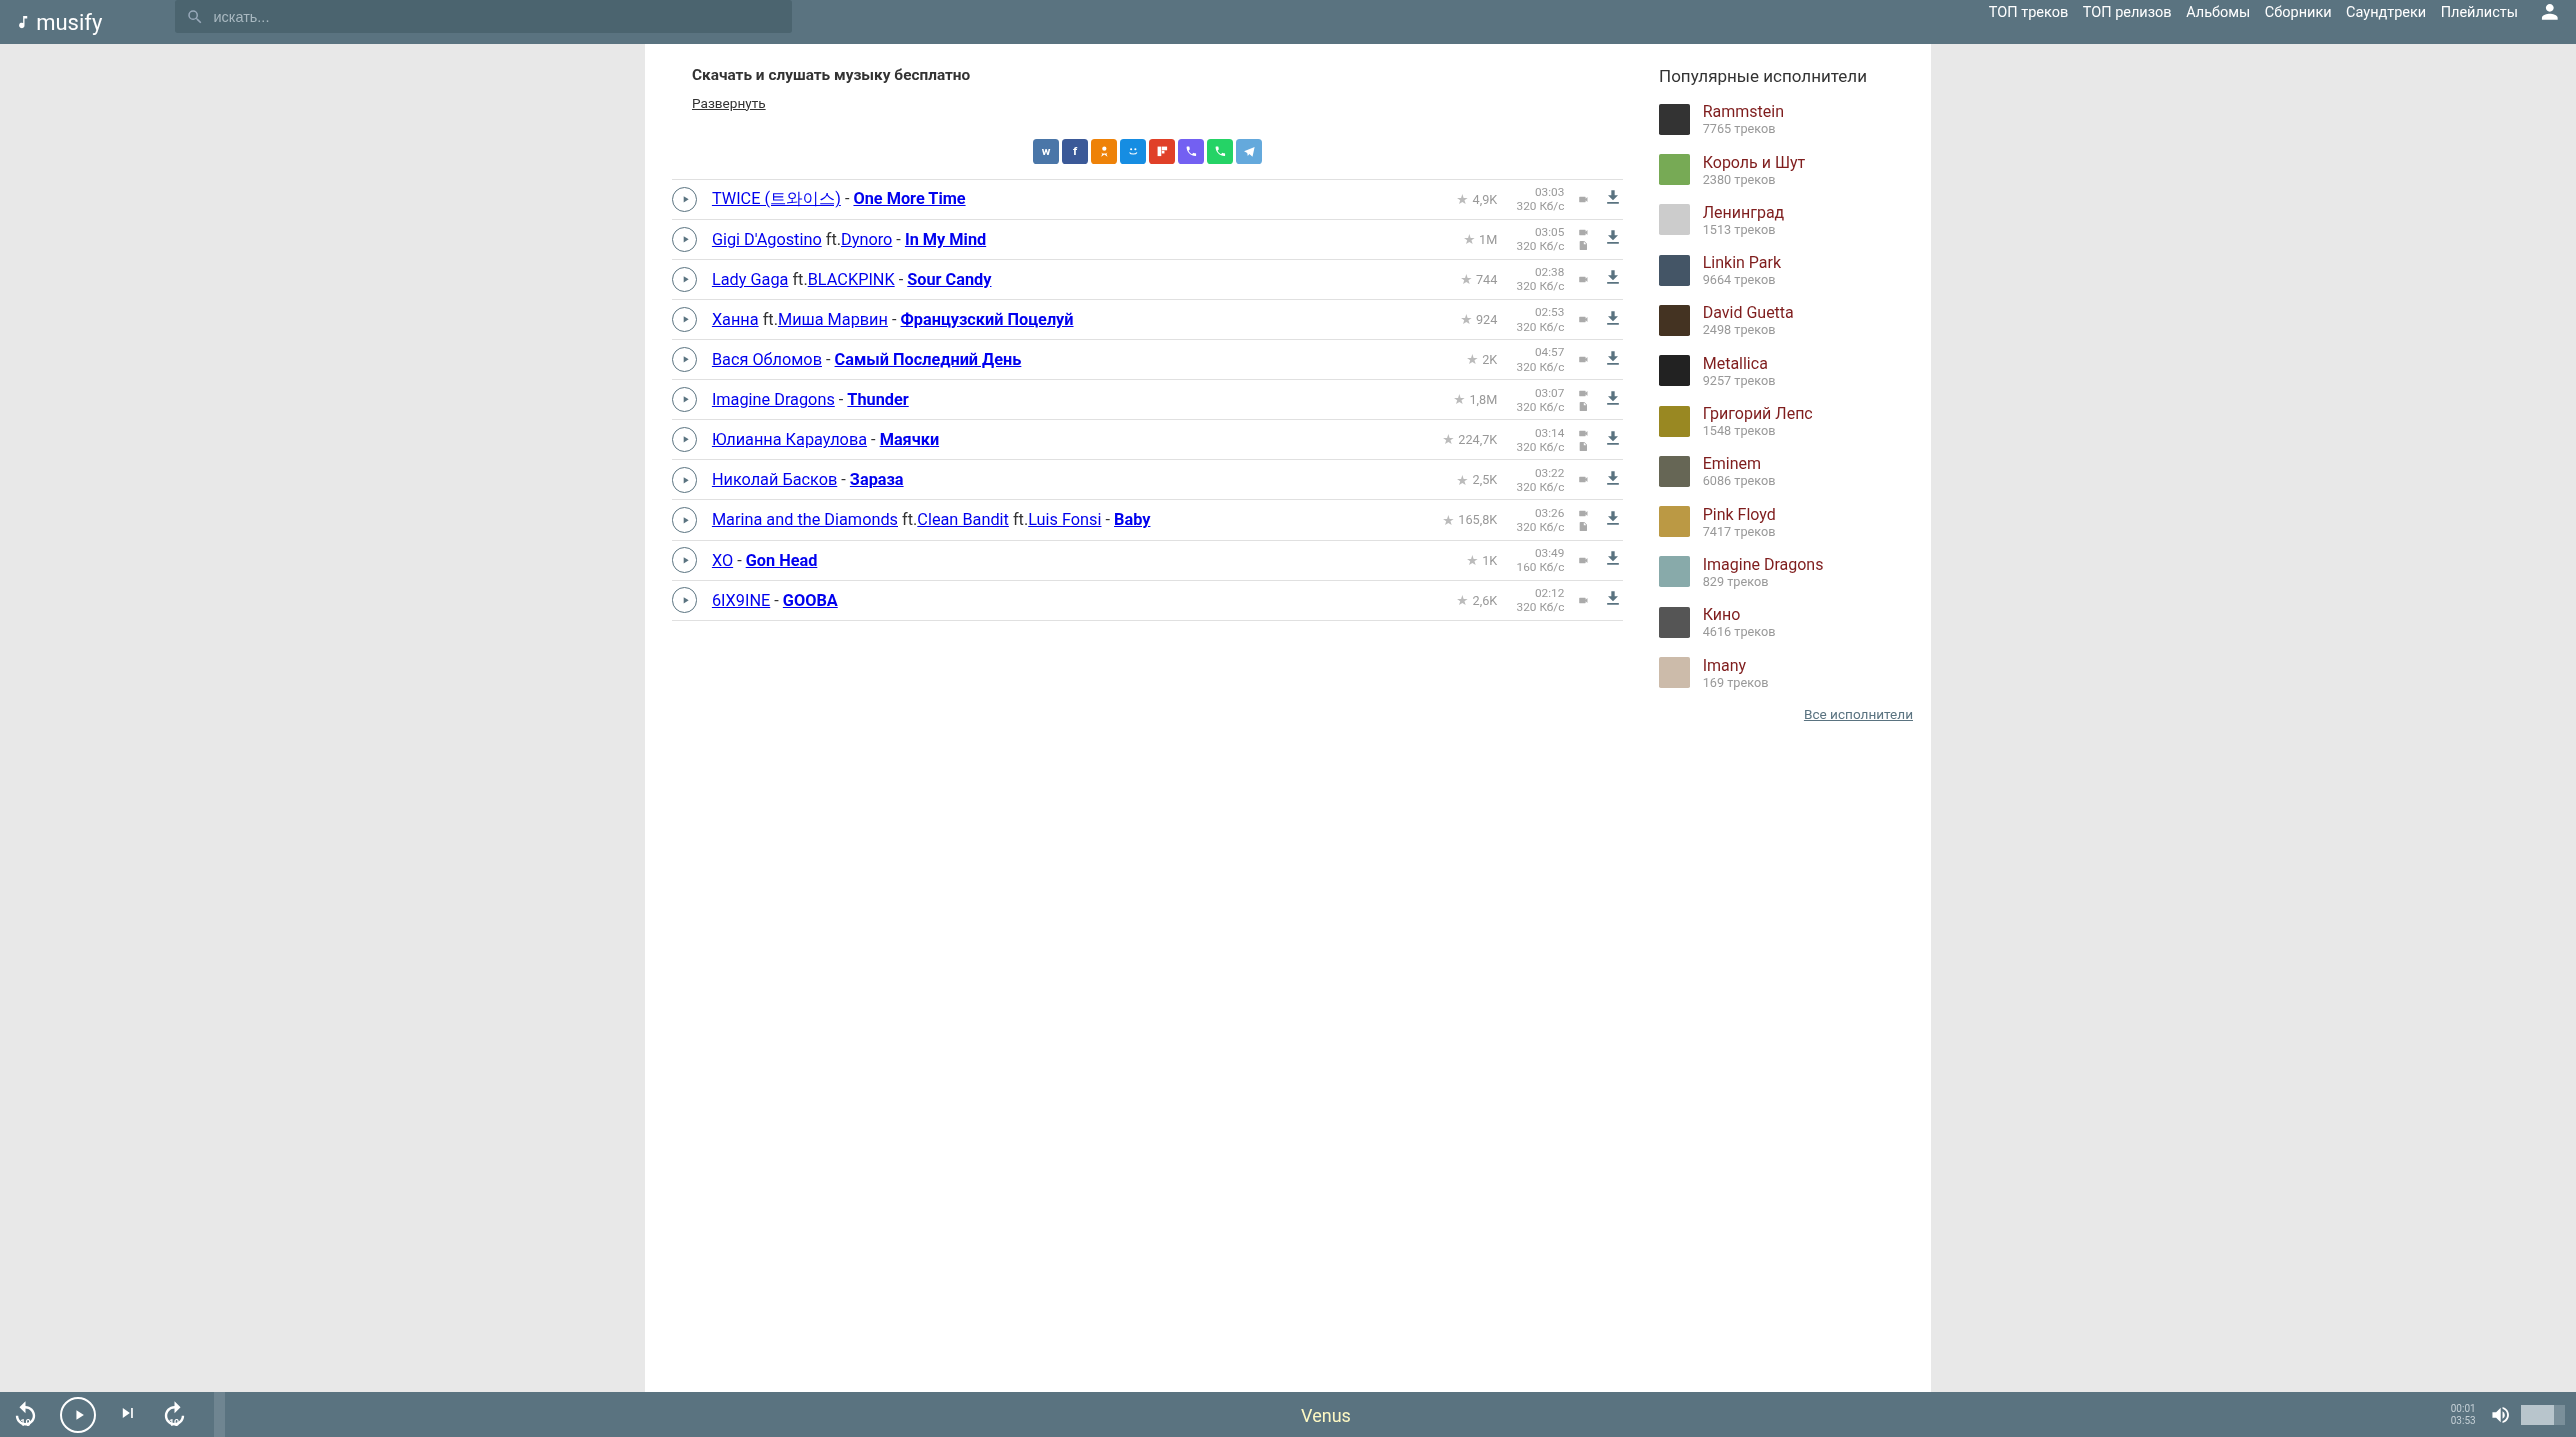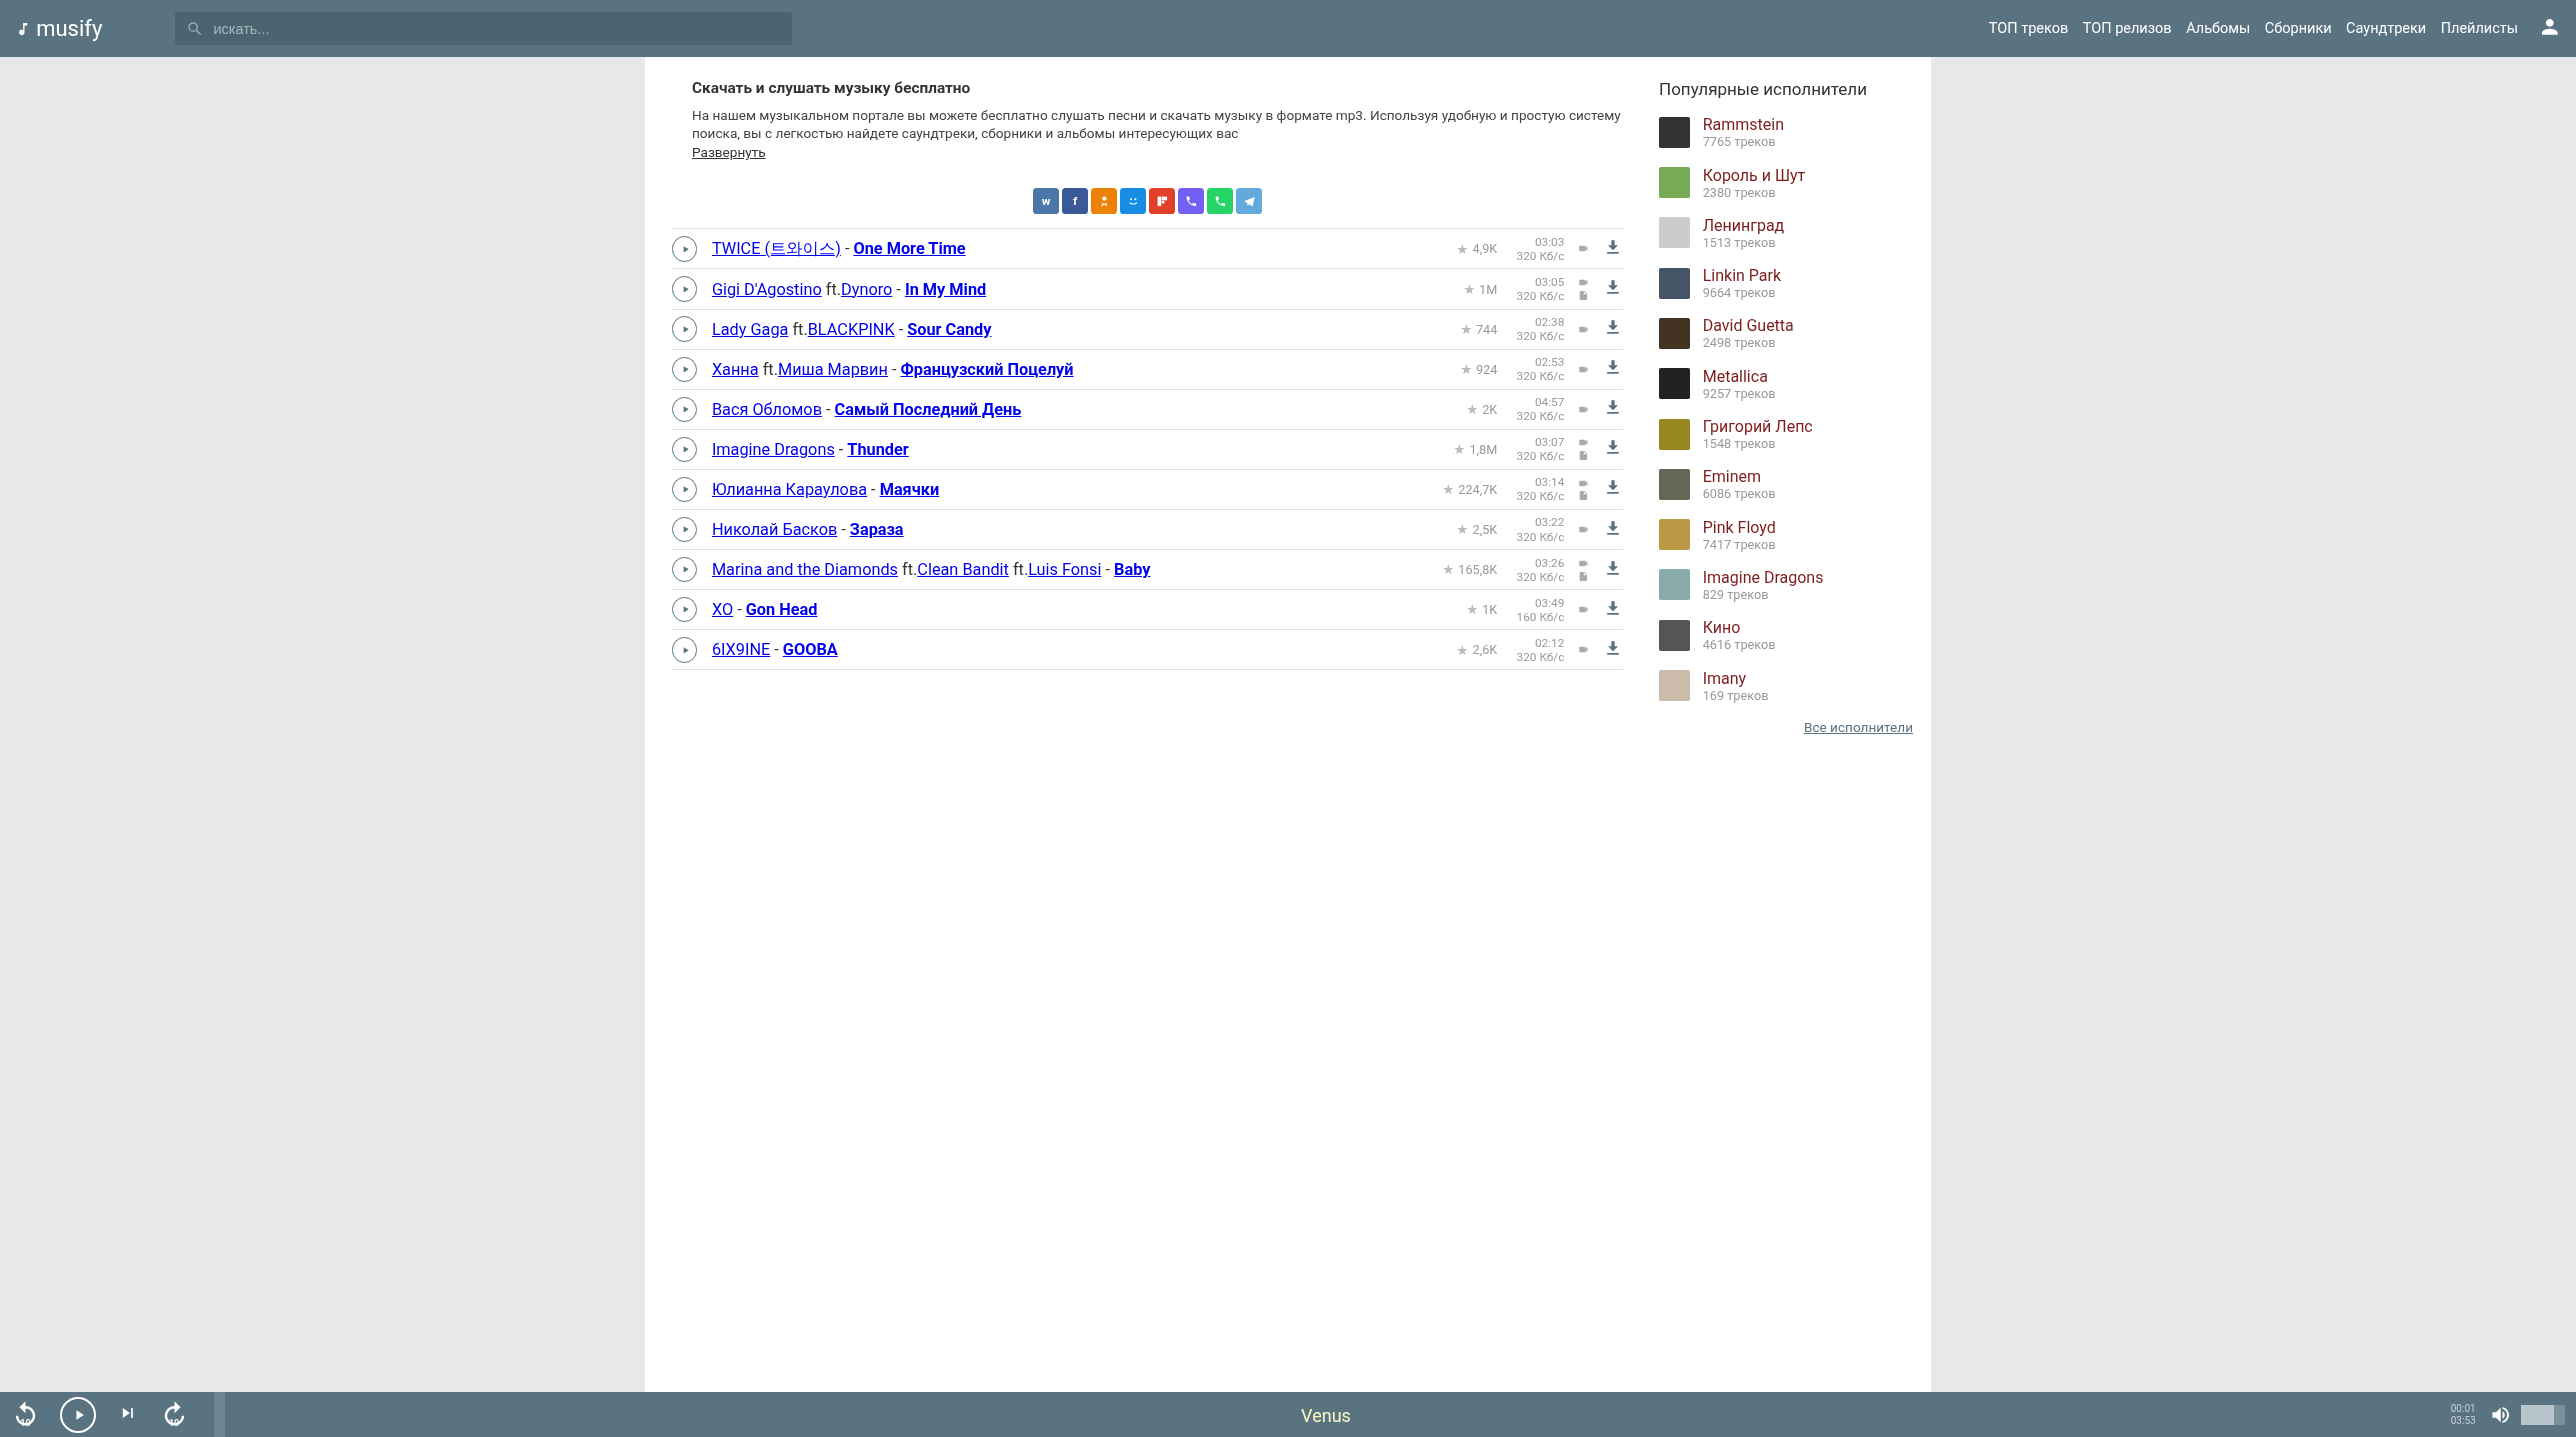--- a/index.html
+++ b/index.html
@@ -1,18 +1,18 @@
 <!DOCTYPE html>
 <html style="font-size:14.5px"><head>
 <meta charset="utf-8">
 <style>
 * { margin: 0; padding: 0; box-sizing: border-box; }
 body { font-family: -apple-system, BlinkMacSystemFont, "Segoe UI", Roboto, Arial, sans-serif; background: #f0f0f0; overflow: hidden; }
 
-.header { background: #5a7380; height: 57px; display: flex; align-items: center; padding: 0 14.5px; }
+.header { background: #5a7380; height: 44px; display: flex; padding: 0 14.5px; }
 .logo { display: flex; align-items: center; gap: 5.4px; color: #fff; font-size: 22px; font-weight: 400; margin-right: 73px; }
 .logo svg { width: 16.3px; height: 22px; fill: #fff; }
 .search-box { background: #4b646f; border-radius: 2.7px; flex: 0 0 617px; height: 33px; display: flex; align-items: center; padding: 0 11px; gap: 9px; }
 .search-box svg { width: 18px; height: 18px; fill: #9ab; }
 .search-box input { background: transparent; border: none; outline: none; color: #fff; font-size: 14.5px; flex: 1; }
 .search-box input::placeholder { color: #a8b8c0; }
 .nav { display: flex; gap: 7.3px; margin-left: auto; }
 .nav a { color: #fff; text-decoration: none; font-size: 14.5px; padding: 3.6px 3.6px; }
 .user-icon { margin-left: 16.3px; }
 .user-icon svg { width: 23.6px; height: 23.6px; fill: #fff; }
@@ -109,21 +109,20 @@
     <svg viewBox="0 0 24 24">
         <path d="M12 12c2.21 0 4-1.79 4-4s-1.79-4-4-4-4 1.79-4 4 1.79 4 4 4m0 2c-2.67 0-8 1.34-8 4v2h16v-2c0-2.66-5.33-4-8-4"></path>
       </svg>
   </div>
 </div>
 
 <div class="outer">
 <div class="main">
   <div class="content">
     <div class="intro-title">Скачать и слушать музыку бесплатно</div>
-    <div class="intro-text">На нашем музыкальном портале вы можете бесплатно слушать песни и скачать музыку в формате mp3. Используя удобную и простую систему поиска, вы с легкостью найдете саундтреки, сборники и альбомы интересующих вас</div>
     <a href="#" class="expand-link">Развернуть</a>
 
     <div class="social">
       <div class="social-btn sb-vk">w</div>
       <div class="social-btn sb-fb">f</div>
       <div class="social-btn sb-ok">
             <svg width="12.7" height="12.7" fill="#fff" viewBox="0 0 24 24">
               <circle cx="12" cy="7" r="4"></circle>
               <path d="M6 14c2 2 4 2 6 2s4 0 6-2l-2 3 2 5-6-4-6 4 2-5z"></path>
             </svg>

